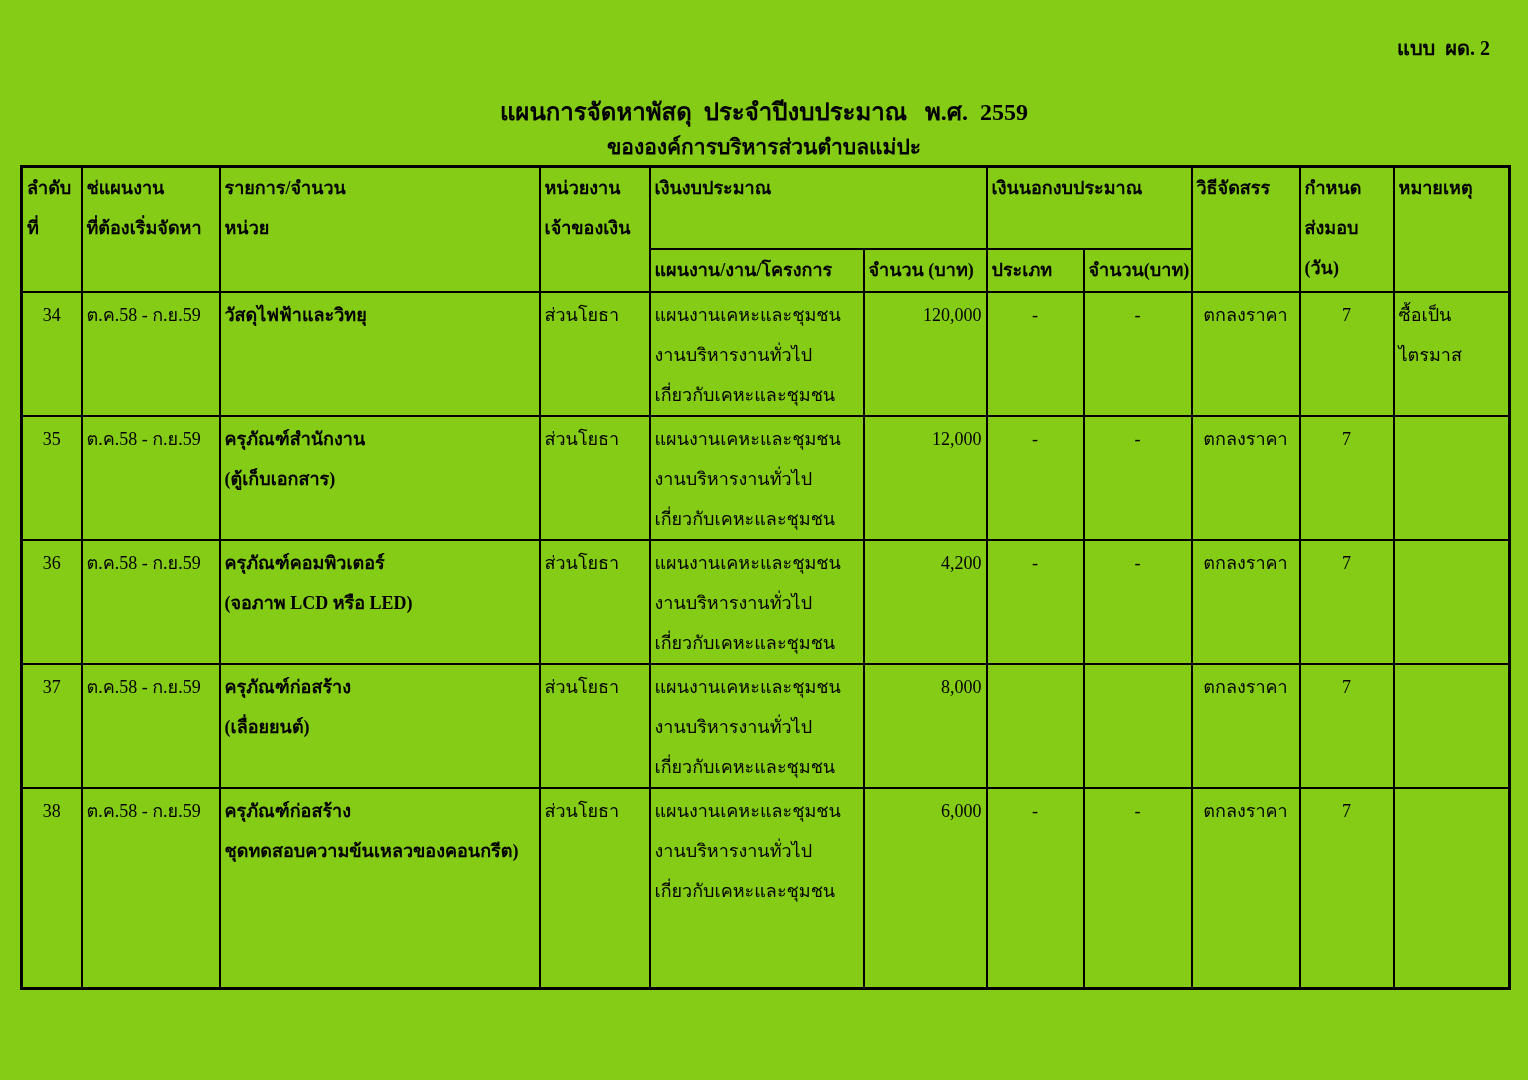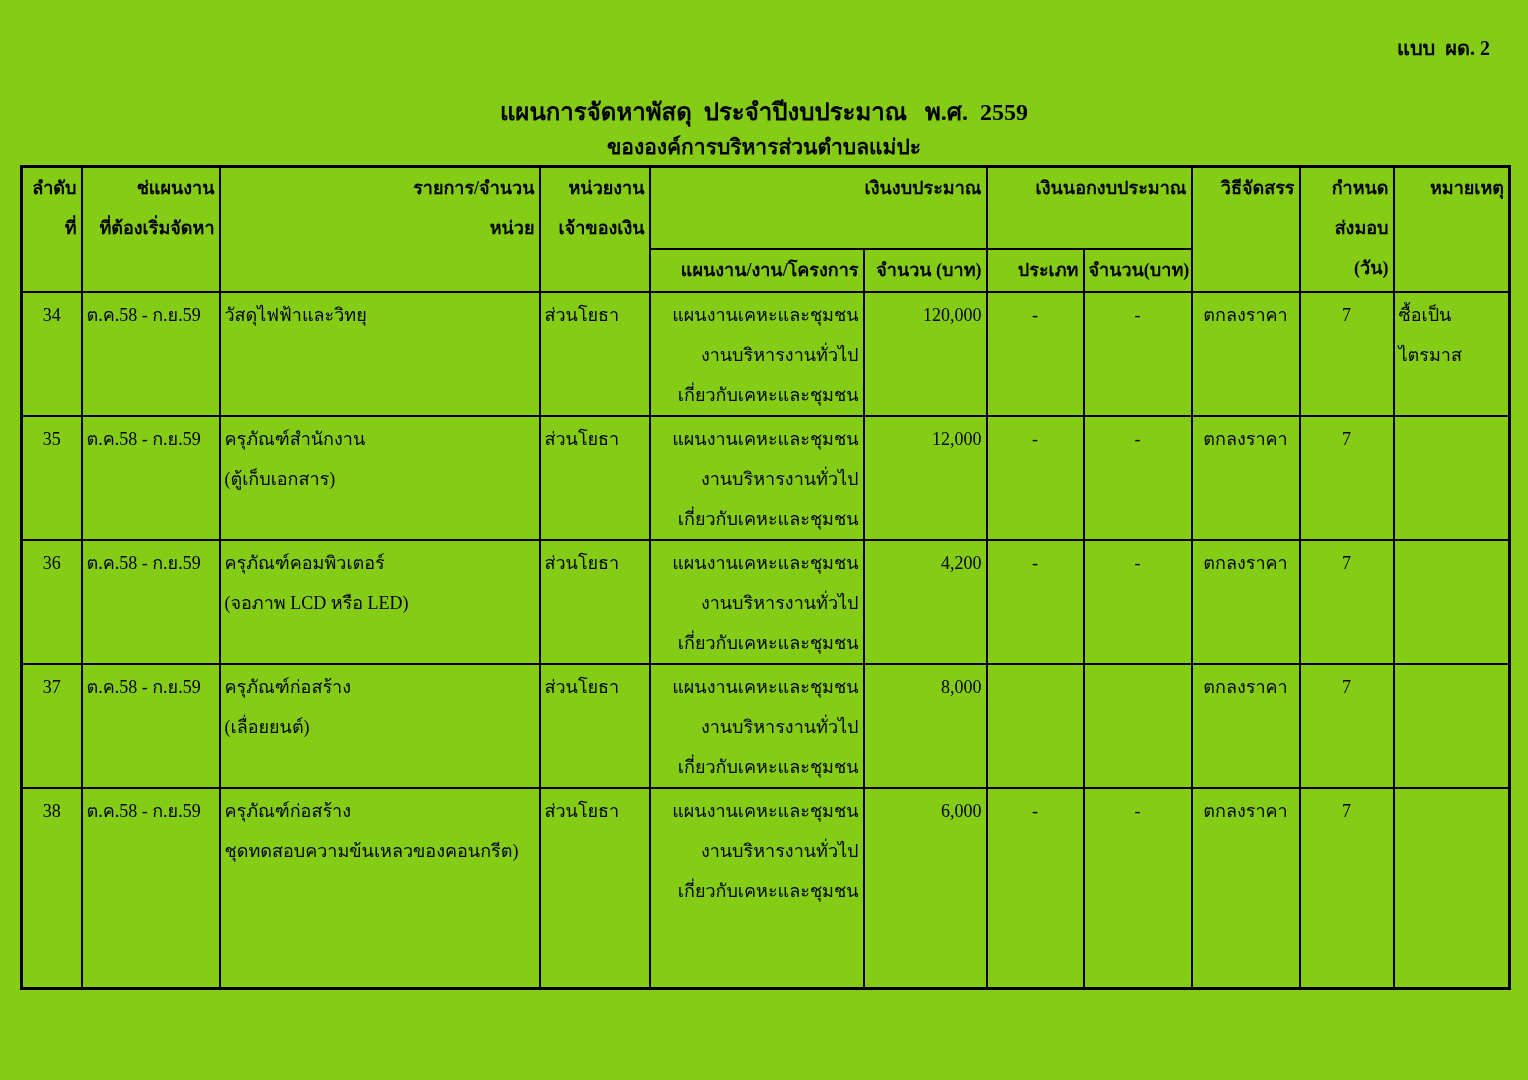--- a/index.html
+++ b/index.html
@@ -27,35 +27,35 @@
     border-collapse:collapse;table-layout:fixed;
     border:3px solid #000;
   }
   table.plan td, table.plan th{
     border:2px solid #000;
     vertical-align:top;
     padding:0 4px;
     font-size:18px;
     overflow:hidden;
   }
-  table.plan th{font-weight:bold;text-align:right;}
+  table.plan th{font-weight:bold;text-align:left;}
   tr.hdr-top{height:82px;}
   tr.hdr-sub{height:43px;}
   tr.hdr-sub th{vertical-align:middle;line-height:20px;}
   .hline{line-height:40px;}
   th .hline{font-weight:bold;}
   tr.data-row{height:122px;}
   tr.data-row.tall{height:201px;}
   tr.data-row td{line-height:40px;padding-top:2px;}
   .ln{line-height:40px;white-space:nowrap;}
   .c-no{text-align:center;}
   .c-period{text-align:left;padding-left:3px;}
-  .c-item{text-align:left;padding-left:3px;}
+  .c-item{text-align:left;padding-left:3px;font-weight:bold;}
   .c-agency{text-align:left;padding-left:6px;}
-  .c-plan{text-align:right;padding-left:4px;}
+  .c-plan{text-align:left;padding-left:4px;}
   .c-amount{text-align:right;padding-right:6px;}
   .c-type{text-align:center;}
   .c-amount2{text-align:center;}
   .c-method{text-align:center;}
   .c-delivery{text-align:center;}
   .c-remark{text-align:left;padding-left:4px;margin-top:12px;}
 </style>
 </head>
 <body>
 

